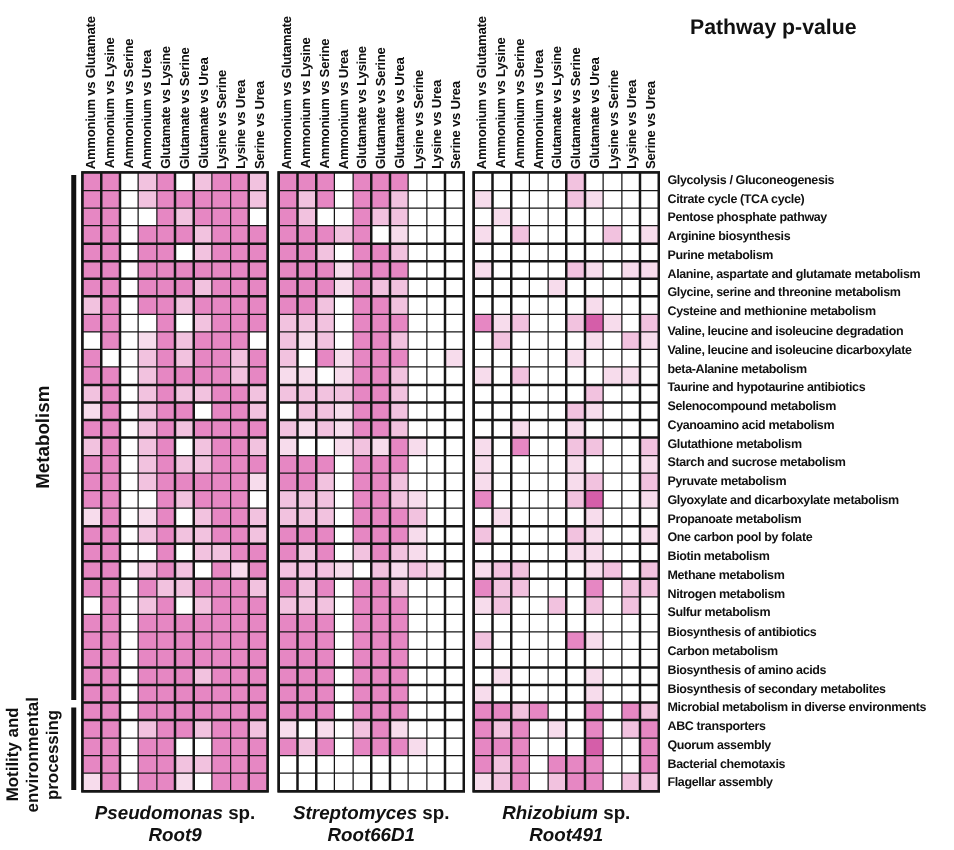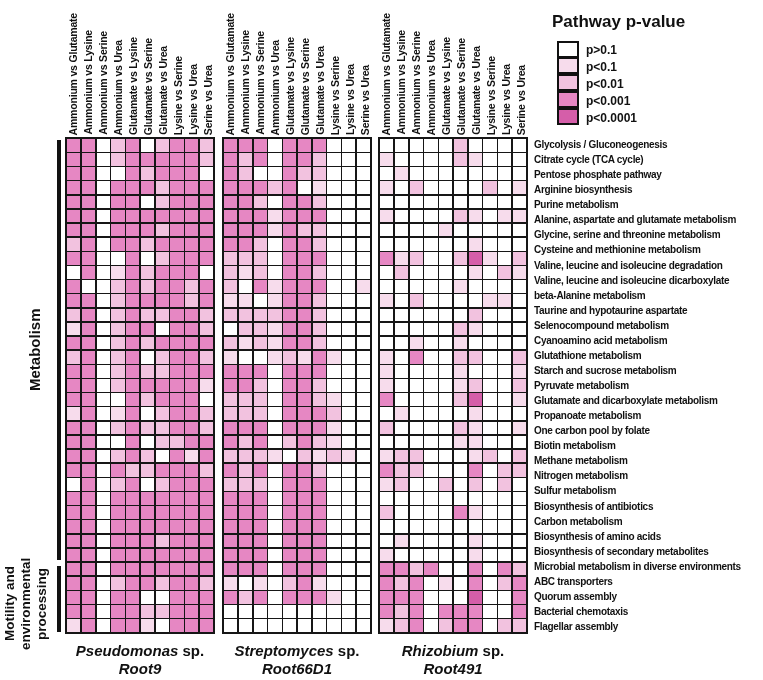--- a/index.html
+++ b/index.html
@@ -49,42 +49,20 @@
   .legend-item:first-child .legend-swatch{margin-top:0;}
   .legend-label{margin-left:7px;font-size:12px;font-weight:bold;color:#111;}
 </style>
 </head>
 <body>
 
 <div id="figure">
 
   <div id="legend">
     <div id="legend-title">Pathway p-value</div>
-    <div id="legend-items">
-        <div class="legend-item">
-          <div class="legend-swatch" style="background: rgb(255, 255, 255);"></div>
-          <div class="legend-label">p&gt;0.1</div>
-        </div>
-        <div class="legend-item">
-          <div class="legend-swatch" style="background: rgb(247, 220, 236);"></div>
-          <div class="legend-label">p&lt;0.1</div>
-        </div>
-        <div class="legend-item">
-          <div class="legend-swatch" style="background: rgb(242, 194, 223);"></div>
-          <div class="legend-label">p&lt;0.01</div>
-        </div>
-        <div class="legend-item">
-          <div class="legend-swatch" style="background: rgb(230, 135, 195);"></div>
-          <div class="legend-label">p&lt;0.001</div>
-        </div>
-        <div class="legend-item">
-          <div class="legend-swatch" style="background: rgb(213, 94, 169);"></div>
-          <div class="legend-label">p&lt;0.0001</div>
-        </div>
-      </div>
   </div>
 
   <div class="group-bar" id="bar-metabolism"></div>
   <div class="group-bar" id="bar-motility"></div>
   <div class="vtext" id="label-metabolism">Metabolism</div>
   <div class="vtext" id="label-motility">Motility and environmental processing</div>
 
   <div id="blocks-mount">
       <div class="hdr-row" style="left: 65px;">
         <div class="hdr">
@@ -1248,27 +1226,27 @@
       <div class="row-label">Citrate cycle (TCA cycle)</div>
       <div class="row-label">Pentose phosphate pathway</div>
       <div class="row-label">Arginine biosynthesis</div>
       <div class="row-label">Purine metabolism</div>
       <div class="row-label">Alanine, aspartate and glutamate metabolism</div>
       <div class="row-label">Glycine, serine and threonine metabolism</div>
       <div class="row-label">Cysteine and methionine metabolism</div>
       <div class="row-label">Valine, leucine and isoleucine degradation</div>
       <div class="row-label">Valine, leucine and isoleucine dicarboxylate</div>
       <div class="row-label">beta-Alanine metabolism</div>
-      <div class="row-label">Taurine and hypotaurine aspartate</div>
+      <div class="row-label">Taurine and hypotaurine antibiotics</div>
       <div class="row-label">Selenocompound metabolism</div>
       <div class="row-label">Cyanoamino acid metabolism</div>
       <div class="row-label">Glutathione metabolism</div>
       <div class="row-label">Starch and sucrose metabolism</div>
       <div class="row-label">Pyruvate metabolism</div>
-      <div class="row-label">Glutamate and dicarboxylate metabolism</div>
+      <div class="row-label">Glyoxylate and dicarboxylate metabolism</div>
       <div class="row-label">Propanoate metabolism</div>
       <div class="row-label">One carbon pool by folate</div>
       <div class="row-label">Biotin metabolism</div>
       <div class="row-label">Methane metabolism</div>
       <div class="row-label">Nitrogen metabolism</div>
       <div class="row-label">Sulfur metabolism</div>
       <div class="row-label">Biosynthesis of antibiotics</div>
       <div class="row-label">Carbon metabolism</div>
       <div class="row-label">Biosynthesis of amino acids</div>
       <div class="row-label">Biosynthesis of secondary metabolites</div>

